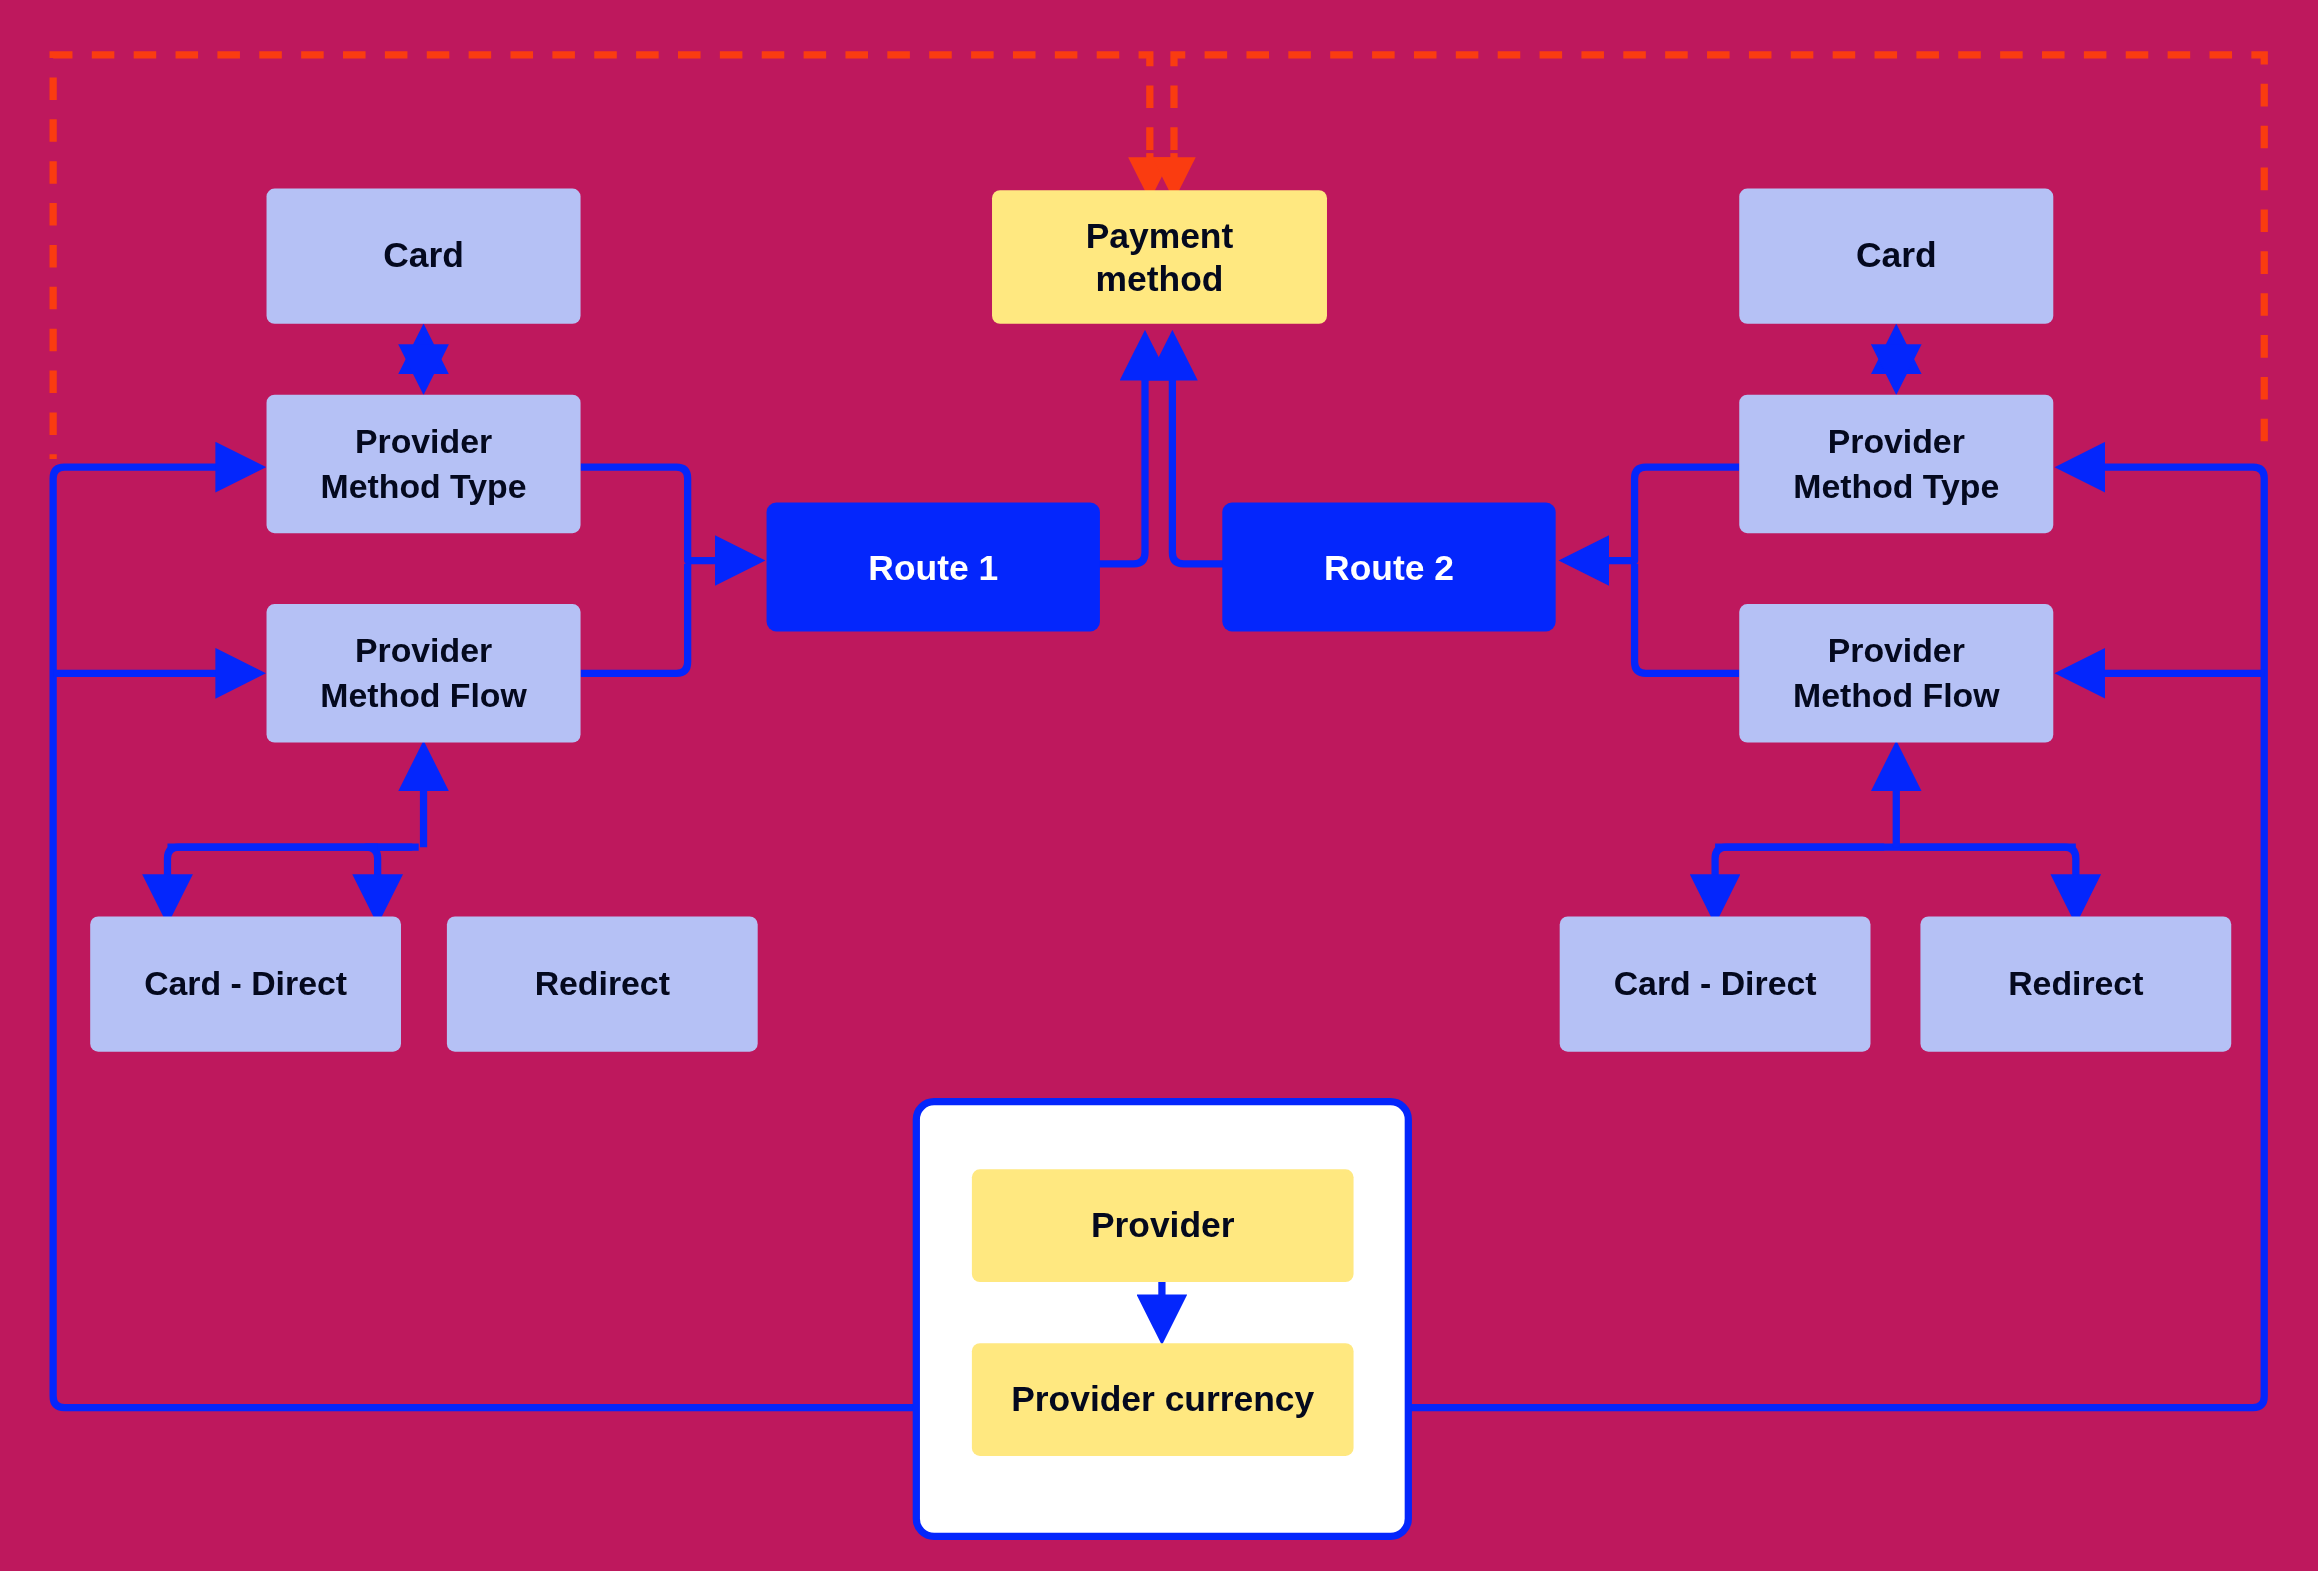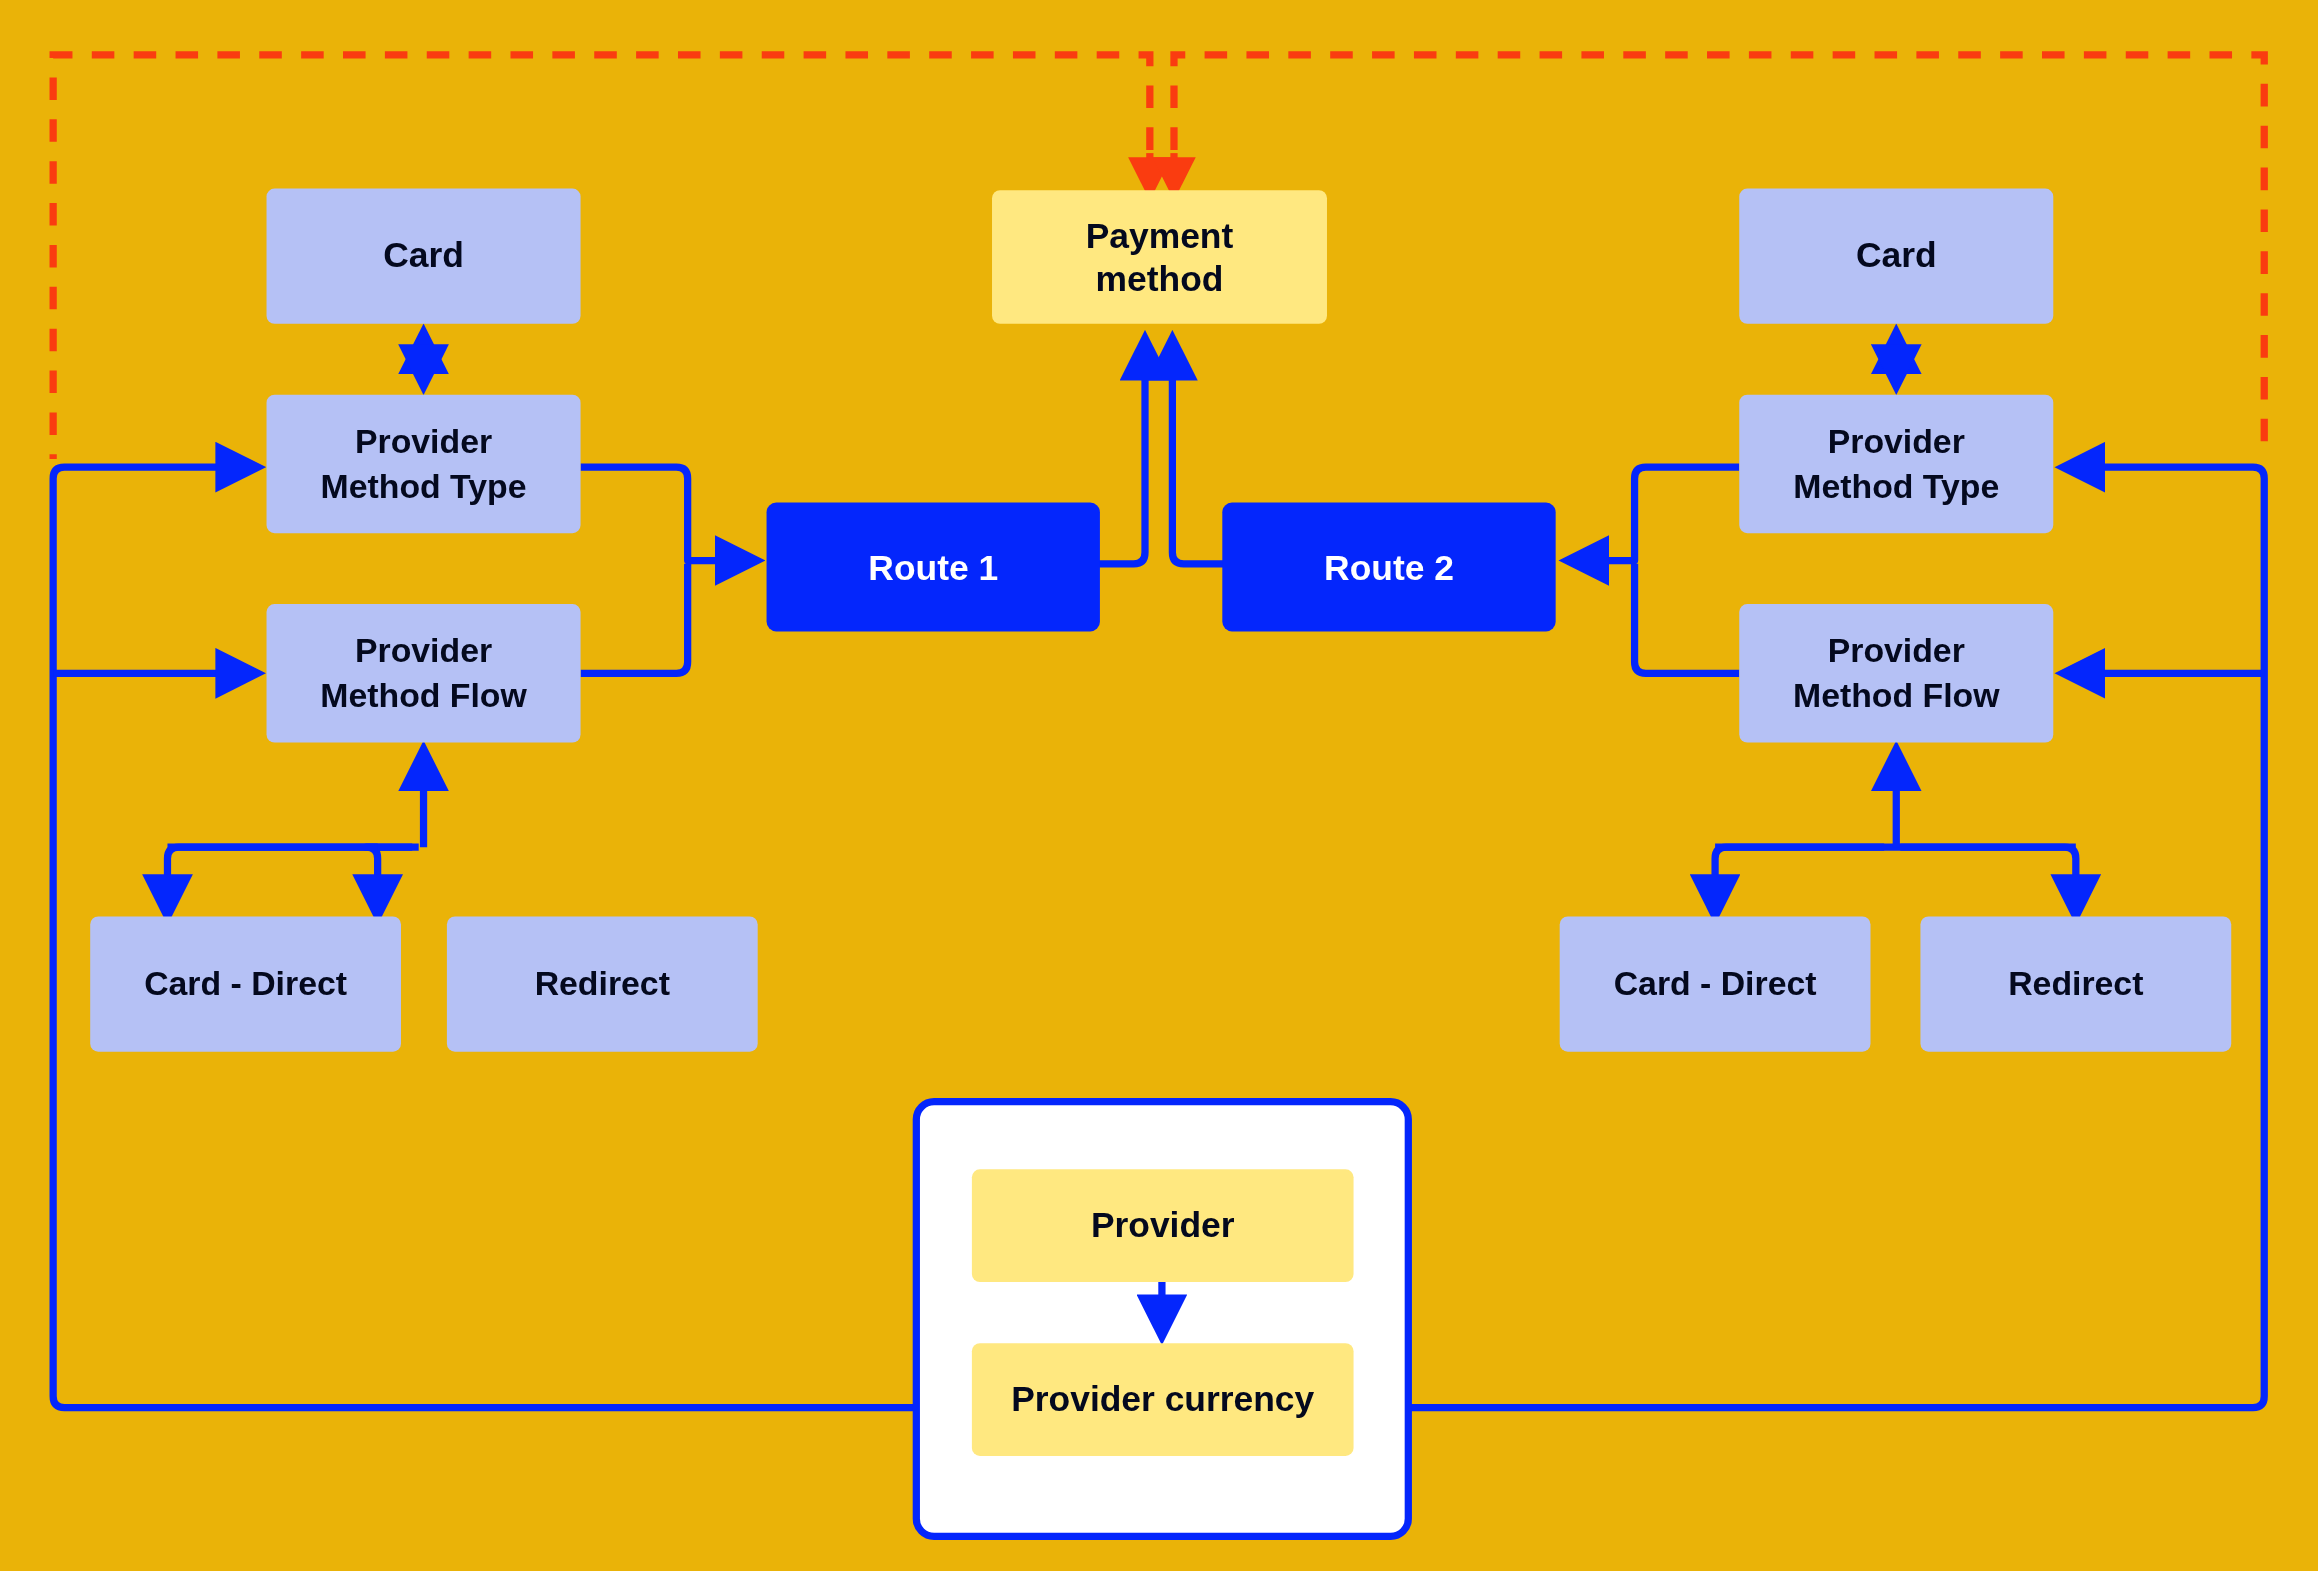--- a/index.html
+++ b/index.html
@@ -11,21 +11,21 @@
   body {
     width: 2319px;
     height: 1572px;
     font-family: "Liberation Sans", sans-serif;
     overflow: hidden;
   }
   #diagram-root {
     position: relative;
     width: 2319px;
     height: 1572px;
-    background: #eab308;
+    background: #be185d;
   }
   svg.canvas {
     position: absolute;
     top: 0;
     left: 0;
     width: 2319px;
     height: 1572px;
   }
   .node-label {
     font-family: "Liberation Sans", sans-serif;

